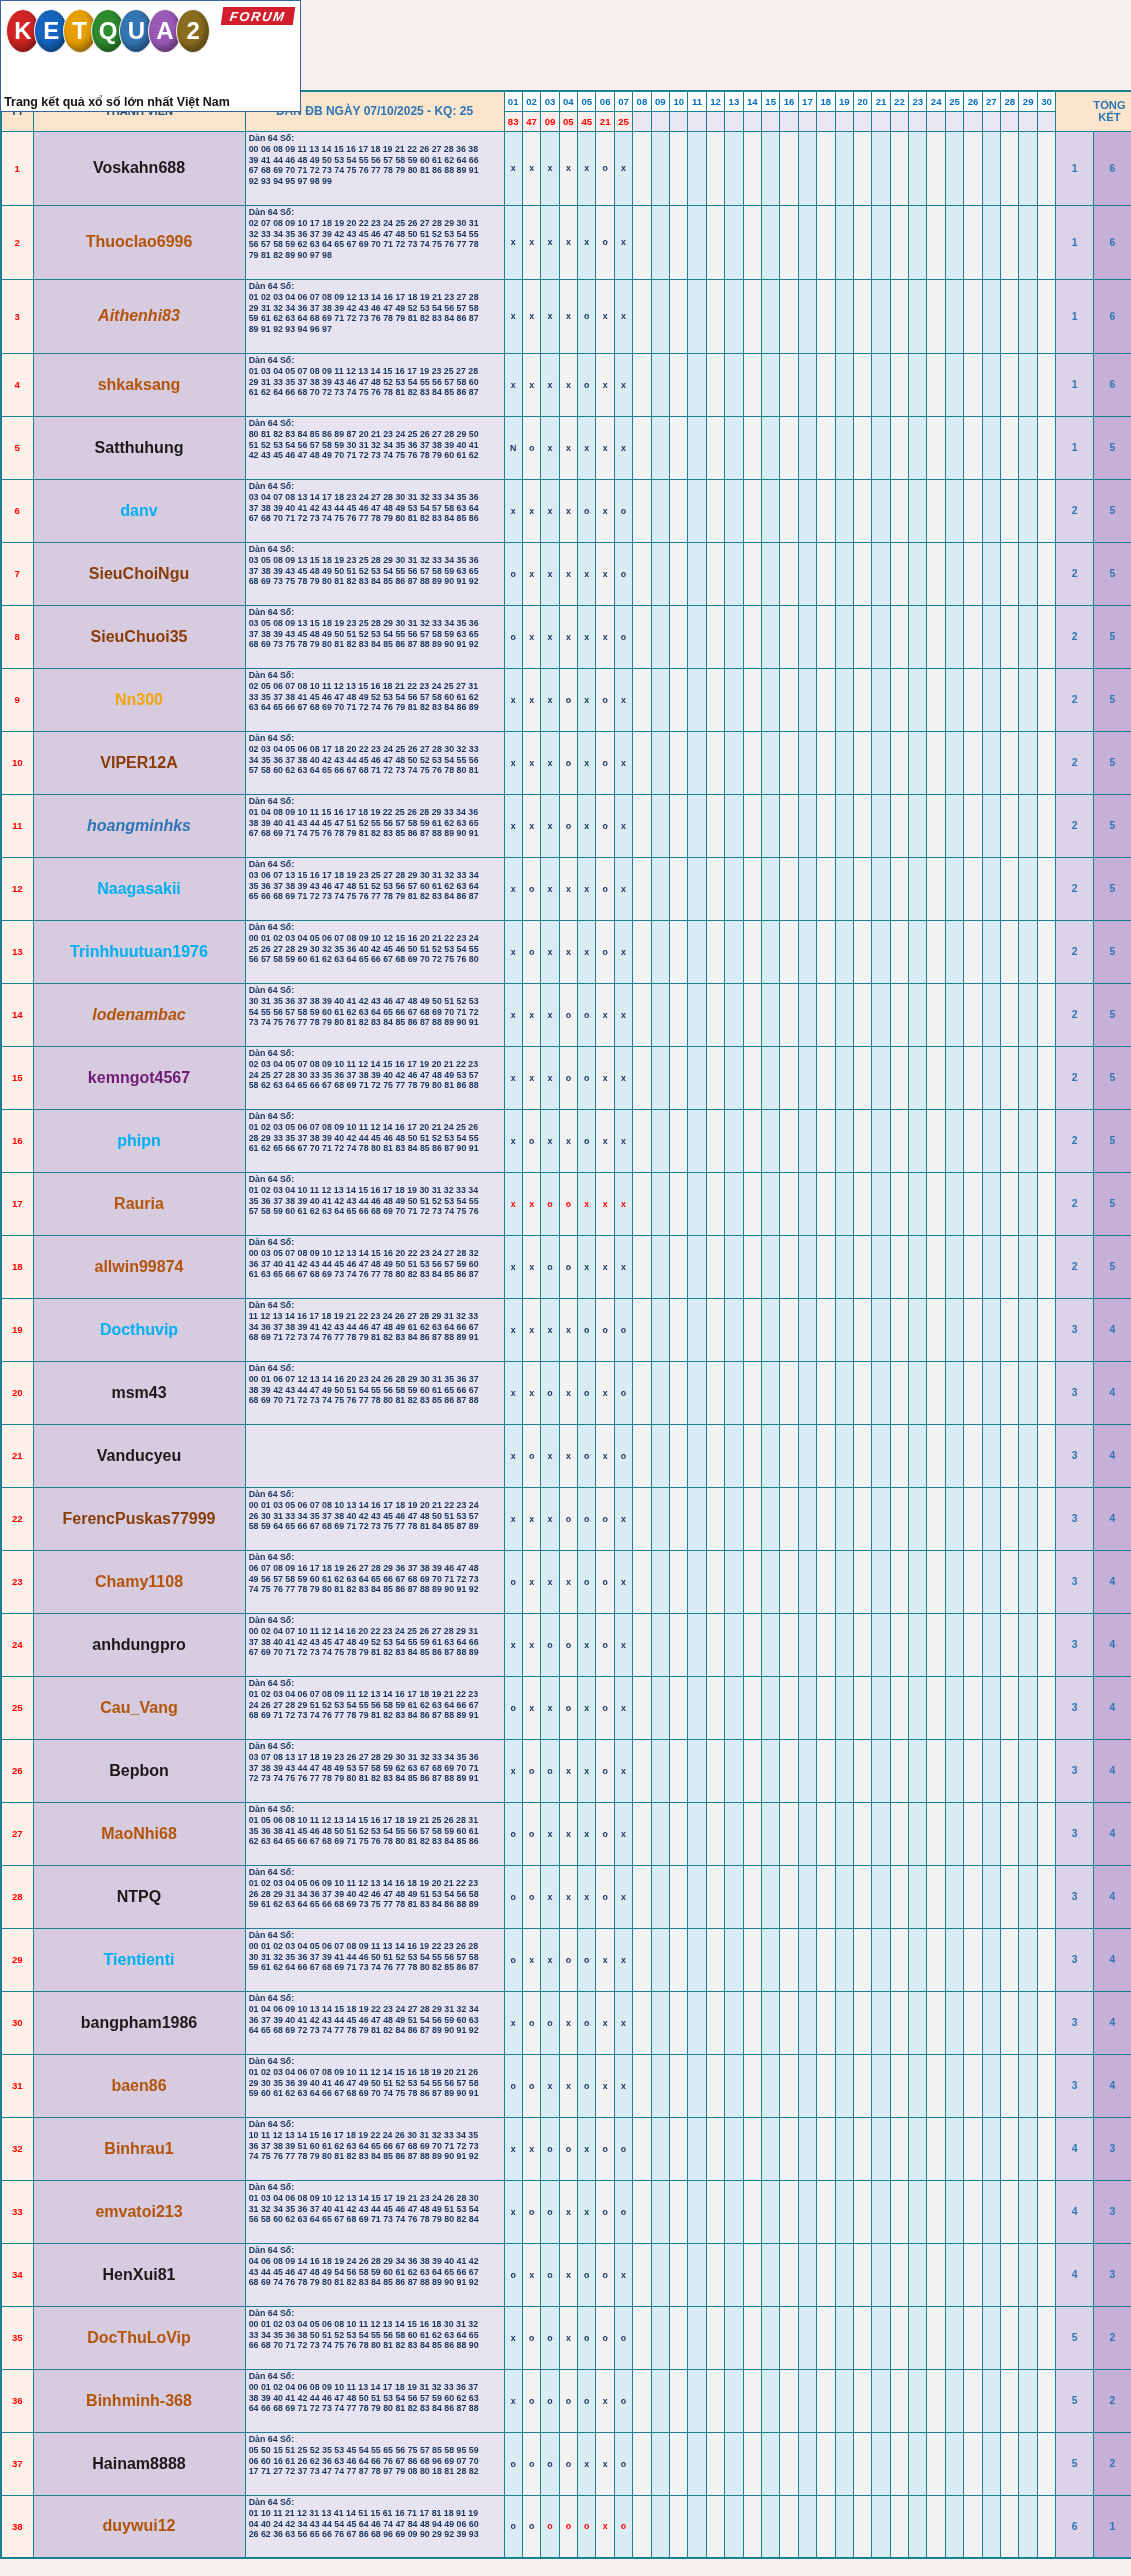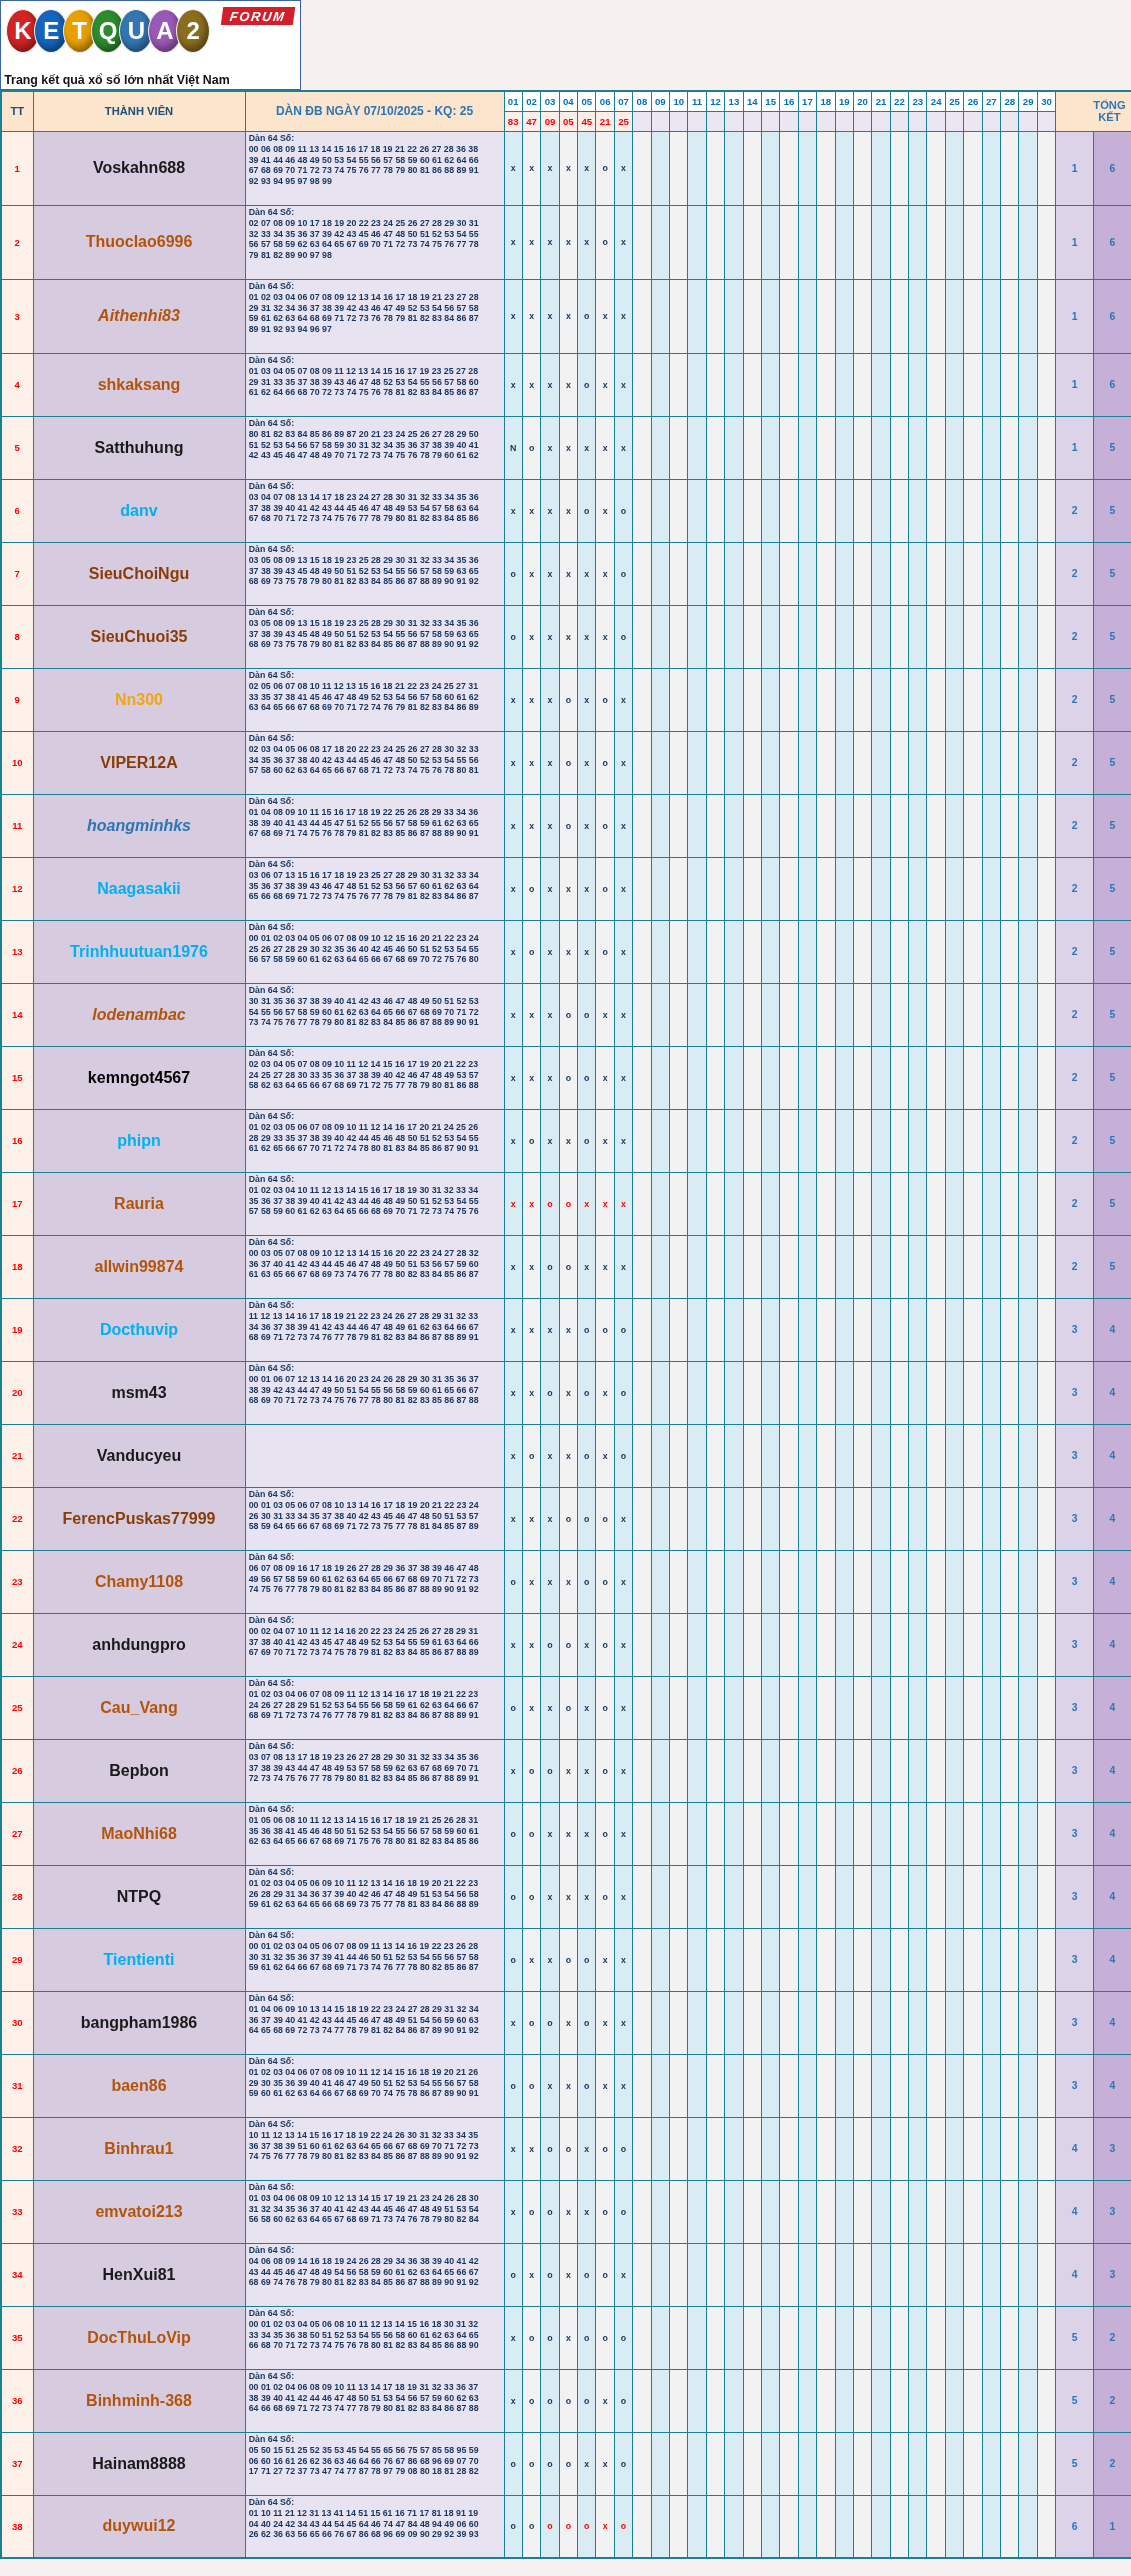--- a/index.html
+++ b/index.html
@@ -1,20 +1,20 @@
 <!DOCTYPE html>
 <html style="font-size:13px"><head>
 <meta charset="utf-8">
 <style>
   html,body{margin:0;padding:0;}
   body{background:#f6f1ee;font-family:"Liberation Sans",sans-serif;width:1131px;}
   .wrap{width:1131px;}
   
   .topbar{display:flex;width:1131px;height:90px;}
-  .logo-box{width:301px;height:90px;background:#ffffff;border:1.6px solid #3a62a7;box-sizing:border-box;position:relative;overflow:hidden;}
+  .logo-box{width:301px;height:112px;background:#ffffff;border:1.6px solid #3a62a7;box-sizing:border-box;position:relative;overflow:hidden;}
   .logo-letters{position:absolute;left:4.8px;top:8px;white-space:nowrap;}
   .logo-letter{display:inline-block;width:32px;height:42px;border-radius:50%;color:#fff;font-weight:bold;font-size:24px;line-height:42px;text-align:center;margin-right:-5.6px;border:1.6px solid #eee;box-shadow:inset -3.2px -4.8px 6.4px rgba(0,0,0,.35);}
   .forum-badge{position:absolute;right:6.4px;top:6.4px;background:#d31f2b;color:#fff;font-style:italic;font-weight:bold;font-size:13px;padding:1.6px 8px;transform:skewX(-8deg);letter-spacing:1.6px;}
   .tagline{position:absolute;left:3.2px;bottom:1.6px;color:#111;font-size:12.4px;font-weight:bold;white-space:nowrap;}
   .banner{flex:1;display:flex;flex-direction:column;}
   .banner-title{height:22.4px;background:#bdd7ee;border-bottom:2.4px solid #2f5496;display:flex;align-items:center;justify-content:center;color:#e36c0a;font-weight:bold;font-size:12px;}
   .banner-month{flex:1;background:#e0dcee;display:flex;align-items:center;justify-content:center;color:#1f3864;font-weight:bold;font-size:25px;letter-spacing:0.8px;}
   
   table{border-collapse:collapse;table-layout:fixed;width:1131px;}
   td,th{border:0.8px solid #1b8093;box-sizing:border-box;overflow:hidden;}
@@ -686,21 +686,21 @@
           <td class="day even"></td>
           <td class="day odd"></td>
           <td class="day even"></td>
           <td class="day odd"></td>
           <td class="day even"></td>
           <td class="t1">2</td>
           <td class="t2">5</td>
         </tr>
         <tr class="datarow">
           <td class="tt">15</td>
-          <td class="member"><span style="color: #000000; text-align: right;">kemngot4567</span></td>
+          <td class="member"><span style="color: #701a75; text-align: right;">kemngot4567</span></td>
           <td class="dan">Dàn 64 Số:
 02 03 04 05 07 08 09 10 11 12 14 15 16 17 19 20 21 22 23
 24 25 27 28 30 33 35 36 37 38 39 40 42 46 47 48 49 53 57
 58 62 63 64 65 66 67 68 69 71 72 75 77 78 79 80 81 86 88</td>
           <td class="day odd">x</td>
           <td class="day even">x</td>
           <td class="day odd">x</td>
           <td class="day even">o</td>
           <td class="day odd">o</td>
           <td class="day even">x</td>

